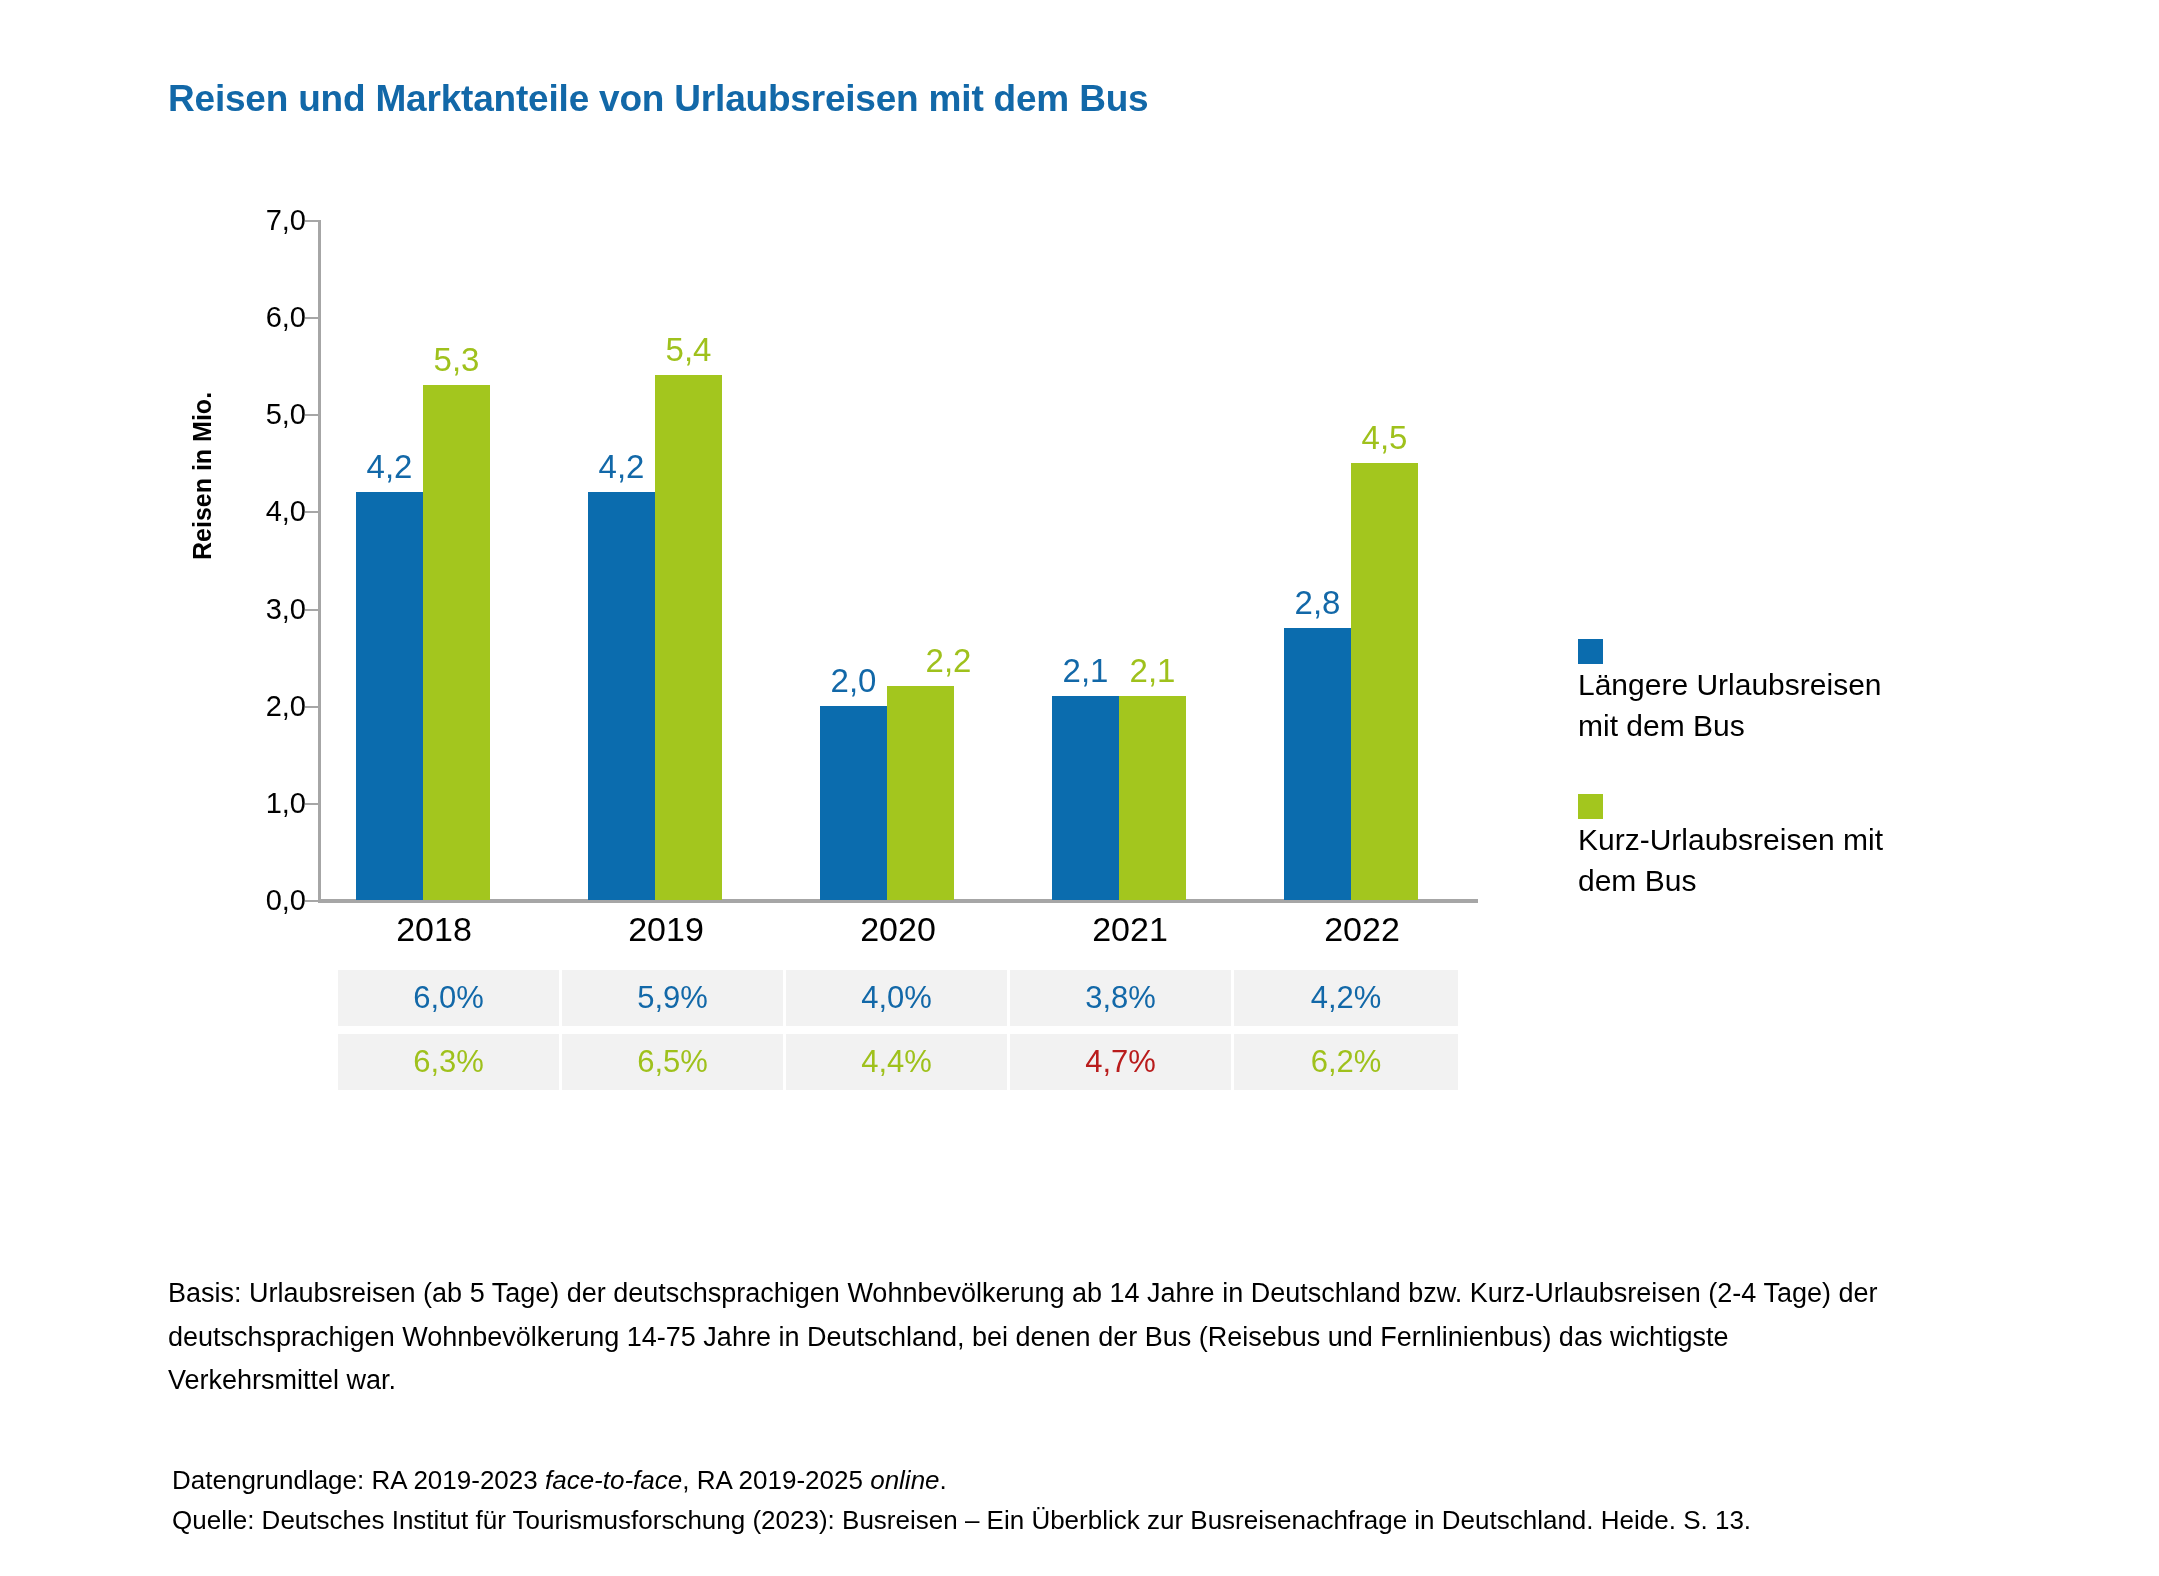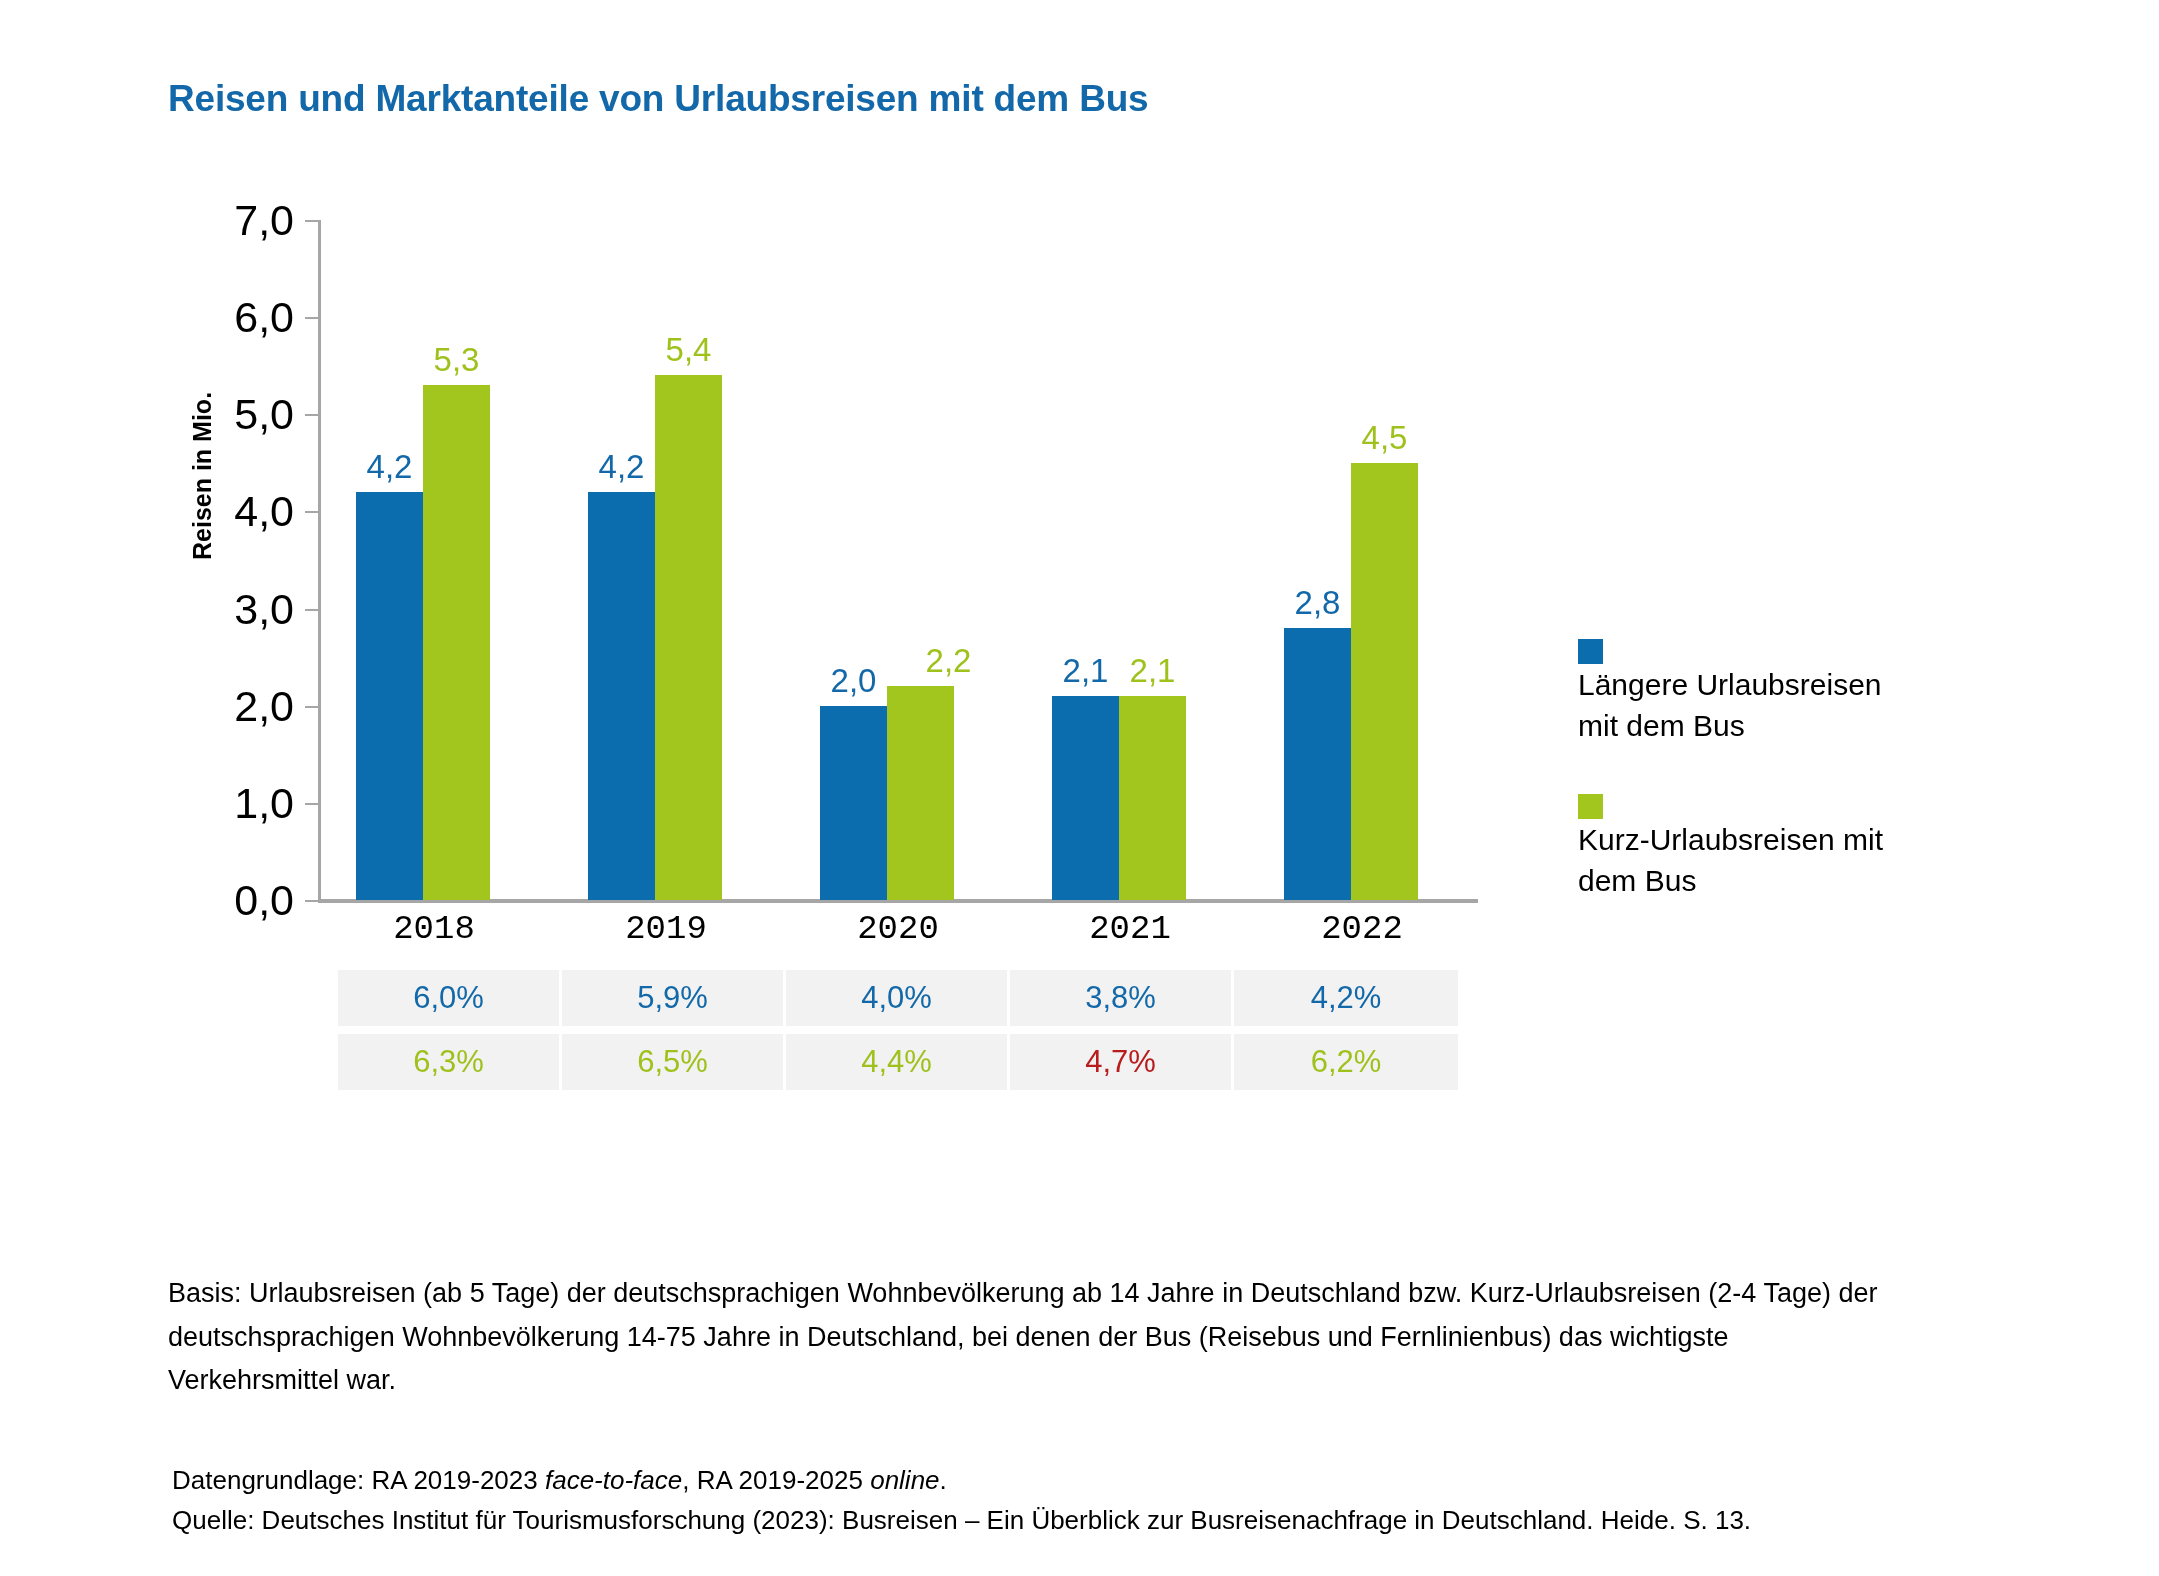--- a/index.html
+++ b/index.html
@@ -43,23 +43,23 @@
   }
   .tick-mark {
     position: absolute;
     left: -13px;
     width: 13px; height: 2px;
     background: #a6a6a6;
   }
   .y-tick-label {
     position: absolute;
     right: 100%;
-    margin-right: 24px;
+    margin-right: 12px;
     transform: translateY(-50%);
-    font-size: 43px;
+    font-size: 29px;
     color: #000;
     white-space: nowrap;
   }
   .y-tick-row { position: absolute; left: 0; width: 100%; height: 0; }
 
   #y-axis-title {
     position: absolute;
     left: 188px;
     top: 560px;
     transform: rotate(-90deg);
@@ -95,21 +95,20 @@
   .bar.blue .bar-label { color: #1268A8; }
   .bar.green .bar-label { color: #9FC11C; }
 
   
   #cat-row {
     position: absolute;
     left: 318px;
     top: 910px;
     width: 1160px;
     height: 52px;
-    font-family: Liberation Mono, monospace;
   }
   .cat-label {
     position: absolute;
     top: 0;
     width: 232px;
     text-align: center;
     font-size: 34px;
     color: #000;
   }
 

